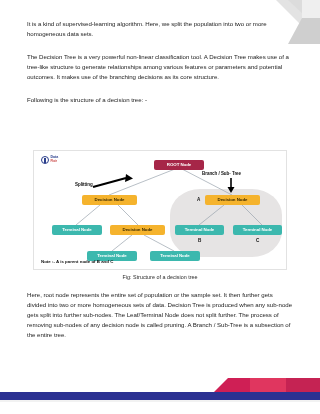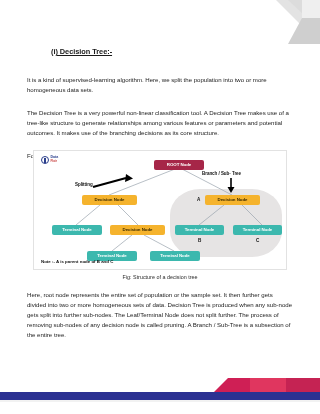--- a/index.html
+++ b/index.html
@@ -123,21 +123,20 @@
   <div class="corner-tr">
     <svg width="62" height="44" viewBox="0 0 62 44">
       <polygon points="18,0 62,0 62,44 62,44" fill="#e3e3e3"></polygon>
       <polygon points="30,0 62,0 62,30" fill="#dcdcdc"></polygon>
       <rect x="44" y="0" width="18" height="18" fill="#efefef"></rect>
       <polygon points="44,18 62,18 62,44 30,44" fill="#cfcfcf"></polygon>
     </svg>
   </div>
 
   <div class="content">
-    <div class="heading">(i) Decision Tree:-</div>
     <p class="para p1">It is a kind of supervised-learning algorithm. Here, we split the population into two or more homogeneous data sets.</p>
     <p class="para p2">The Decision Tree is a very powerful non-linear classification tool. A Decision Tree makes use of a tree-like structure to generate relationships among various features or parameters and potential outcomes. It makes use of the branching decisions as its core structure.</p>
     <p class="para p3">Following is the structure of a decision tree: -</p>
   </div>
 
   <div class="figure-wrap">
     <div class="figure">
 
       <div class="logo">
         <div class="logo-mark"></div>

